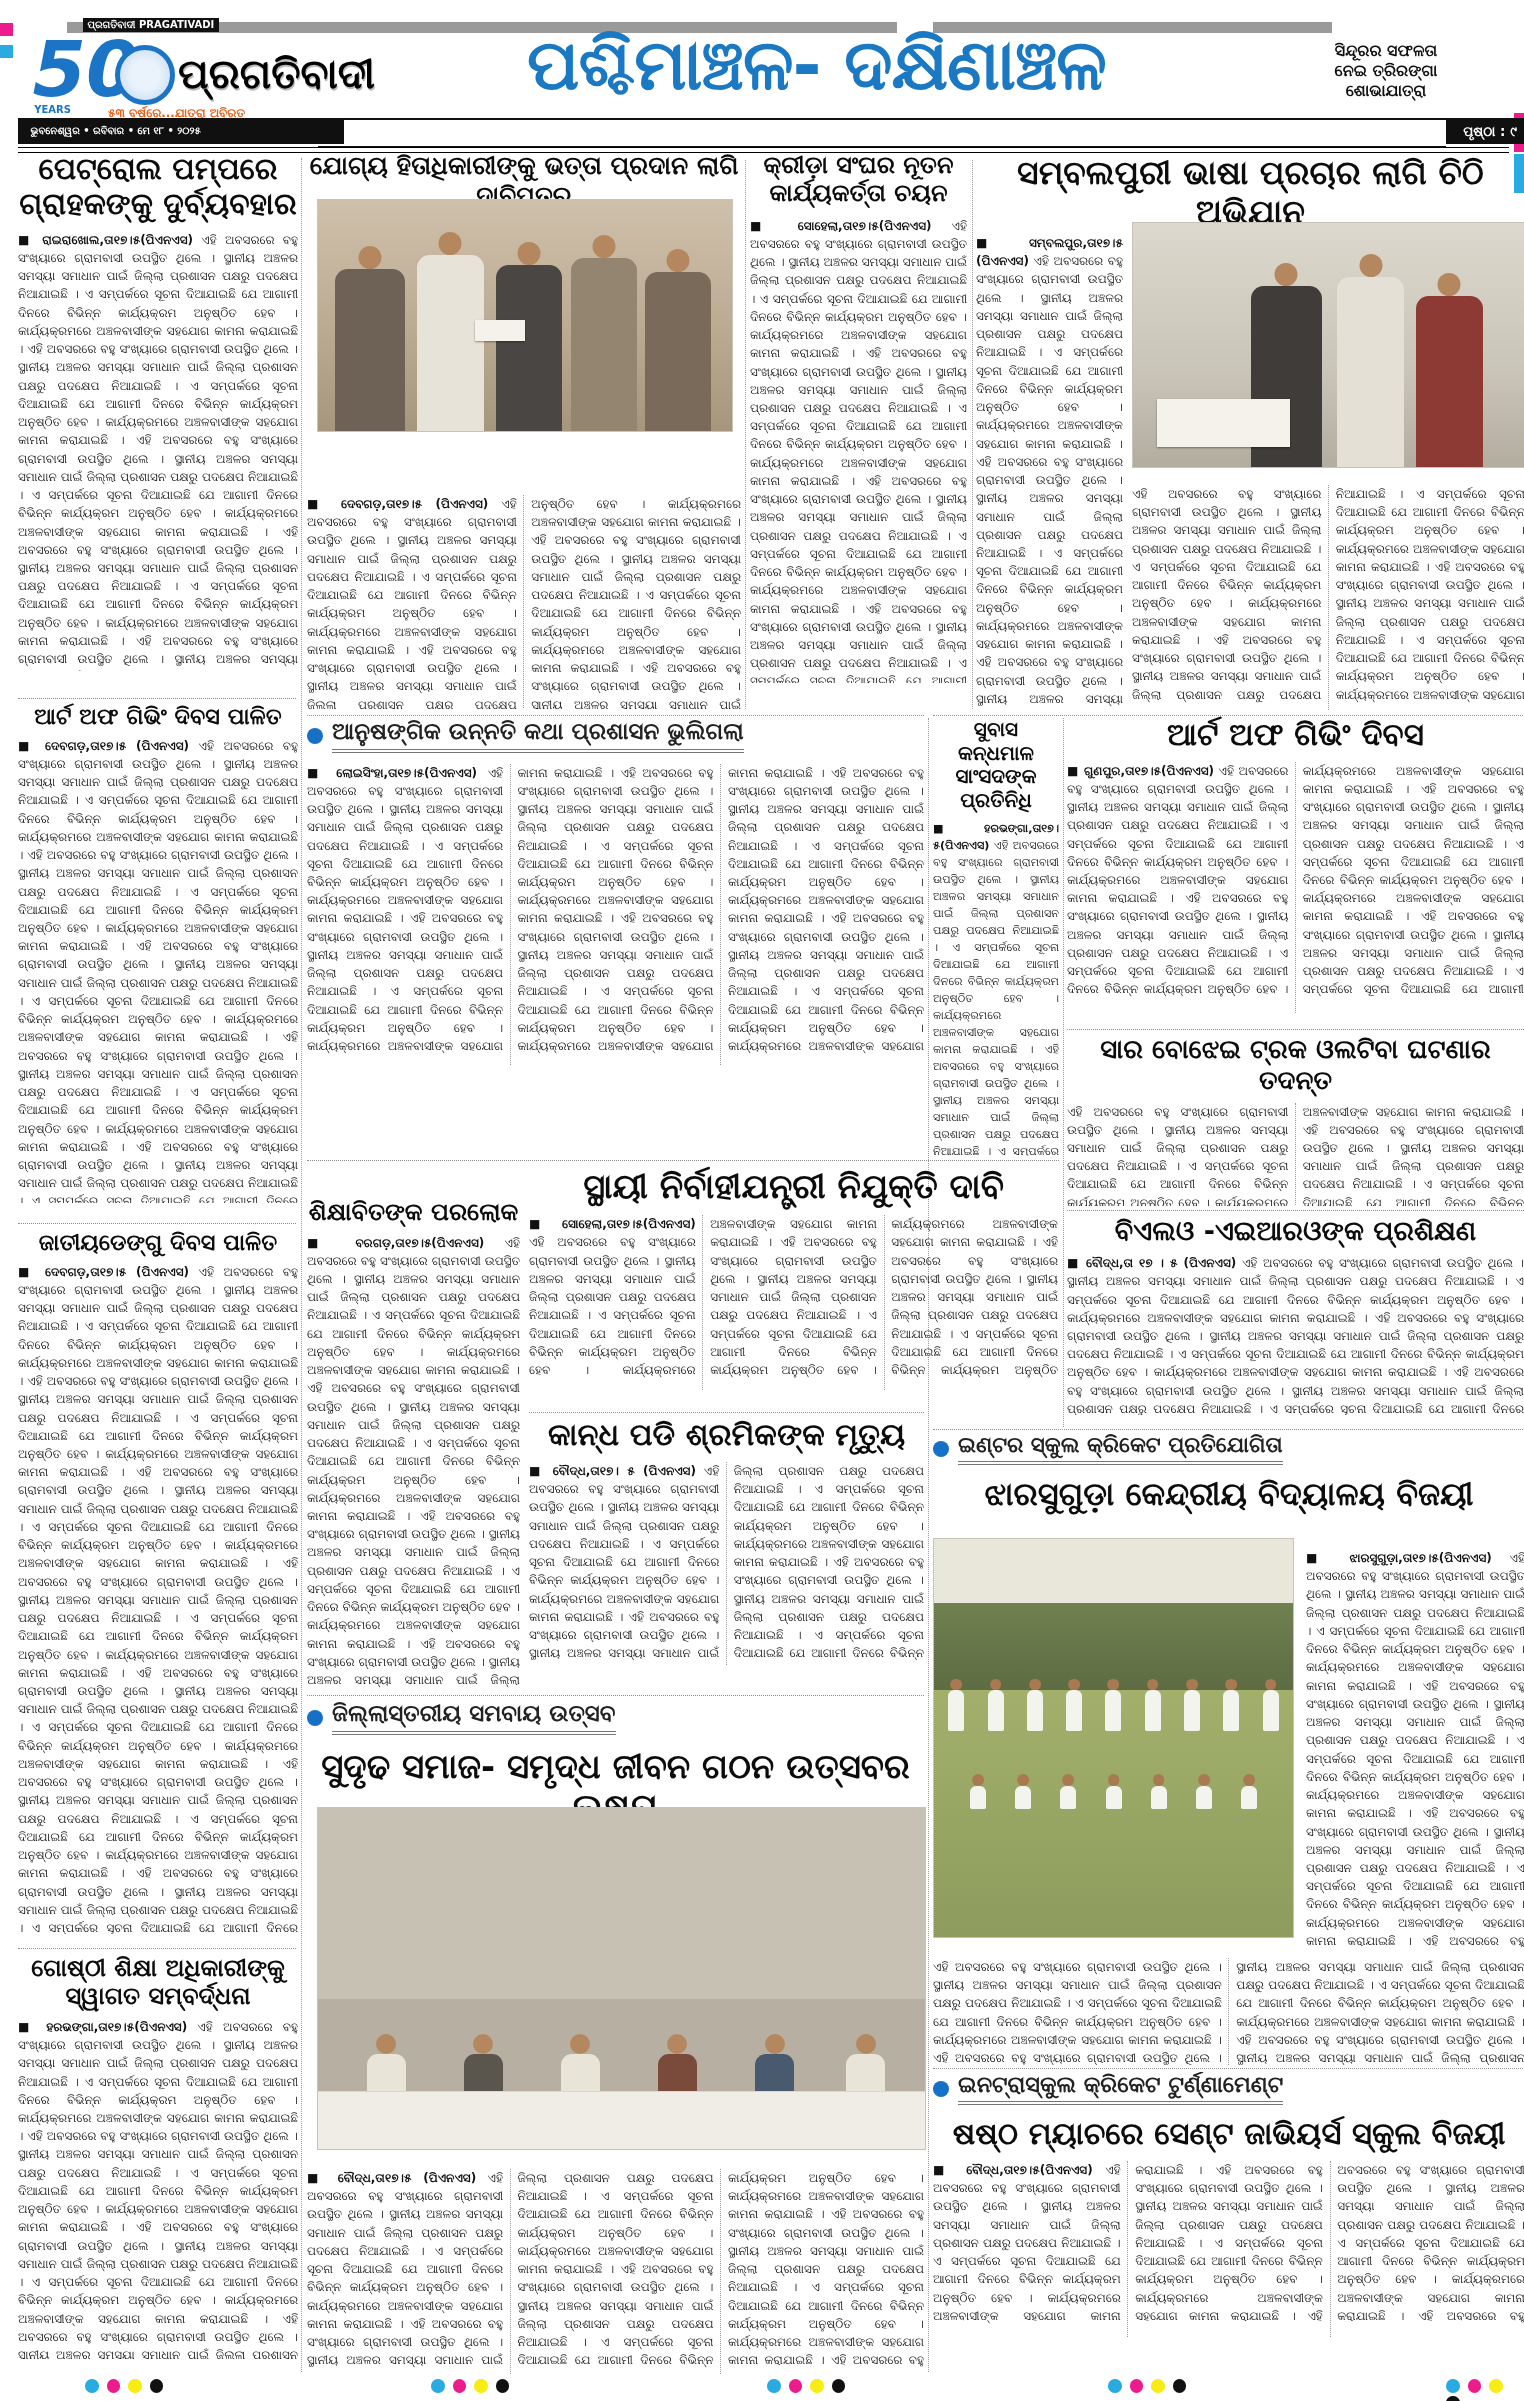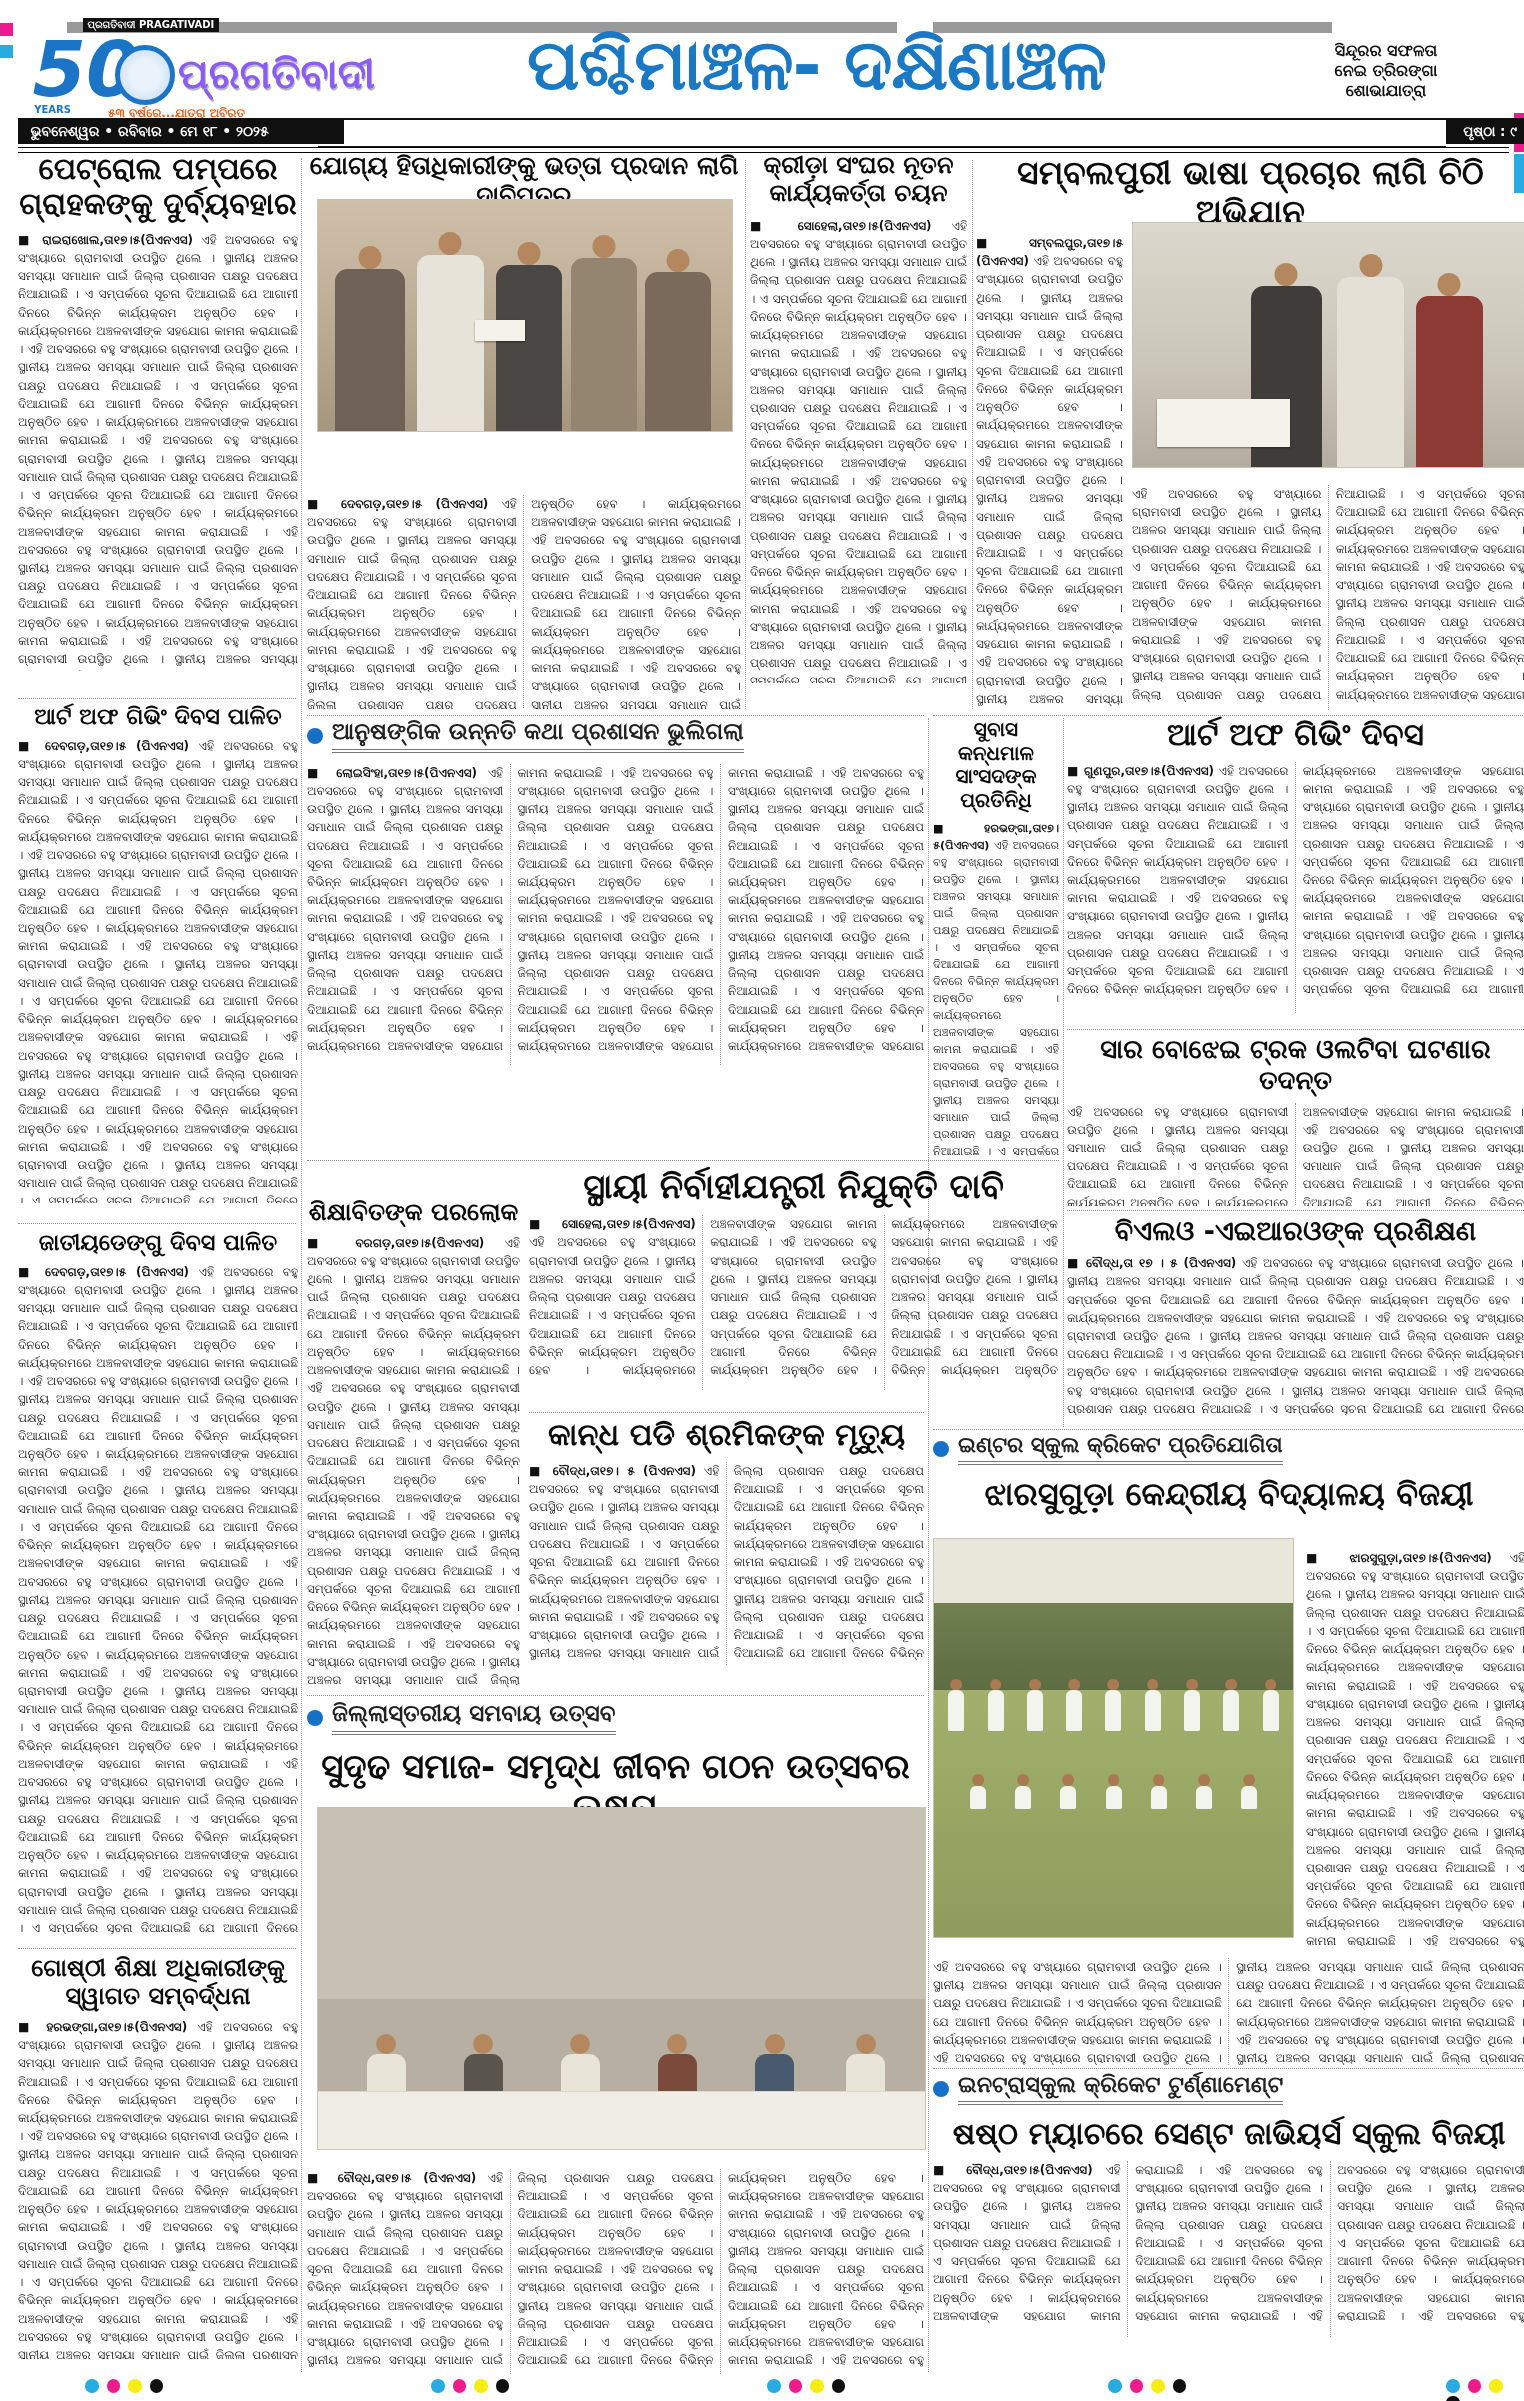--- a/index.html
+++ b/index.html
@@ -1,21 +1,21 @@
 <!DOCTYPE html>
 <html style="font-size:14.4px"><head>
 <meta charset="utf-8">
 <style>
   html,body{margin:0;padding:0;}
   body{width:1525px;height:2401px;position:relative;background:#ffffff;
        font-family:"DejaVu Sans",sans-serif;color:#1a1a1a;overflow:hidden;}
   .abs{position:absolute;}
   
   .graybar{position:absolute;height:11.7px;background:#9a9a9a;}
-  .brand{font-weight:bold;color:#8b5cf6;text-shadow:0.9px 1.8px 0 #bbb;}
+  .brand{font-weight:bold;color:#000000;text-shadow:0.9px 1.8px 0 #bbb;}
   .sectiontitle{font-weight:800;color:#1b79c4;text-align:center;letter-spacing:-0.9px;}
   .tagline{color:#e4611a;font-weight:bold;}
   .promo{font-weight:bold;color:#111;text-align:center;line-height:1.25;}
   .datebar{background:#101010;color:#fff;display:flex;align-items:center;padding:0 12.6px;font-weight:bold;}
   .dateband{border-top:2.7px solid #111;border-bottom:2.7px solid #111;background:#fff;}
   .dblrule{border-top:1.8px solid #000;border-bottom:1.8px solid #000;height:3.6px;}
   
   .art{position:absolute;overflow:hidden;}
   .hl{font-weight:bold;color:#0c0c0c;text-align:center;line-height:1.18;margin:0;}
   .hl.left{text-align:center;}
@@ -86,21 +86,21 @@
 
 <div class="abs sectiontitle" style="left:377px;top:23px;width:879px;font-size:70px;line-height:1.2;">ପଶ୍ଚିମାଞ୍ଚଳ- ଦକ୍ଷିଣାଞ୍ଚଳ</div>
 
 <div class="abs promo" style="left:1292px;top:41px;width:188px;font-size:16px;">
   <div>ସିନ୍ଦୂରର ସଫଳତା</div>
   <div>ନେଇ ତ୍ରିରଙ୍ଗା</div>
   <div>ଶୋଭାଯାତ୍ରା</div>
 </div>
 
 <div class="abs dateband" style="left:318px;top:118px;width:1128px;height:26px;"></div>
-<div class="abs datebar" style="left:18px;top:118px;width:301px;height:26px;font-size:14px;">ଭୁବନେଶ୍ୱର • ରବିବାର • ମେ ୧୮ • ୨୦୨୫</div>
+<div class="abs datebar" style="left:18px;top:118px;width:301px;height:26px;font-size:10px;">ଭୁବନେଶ୍ୱର • ରବିବାର • ମେ ୧୮ • ୨୦୨୫</div>
 <div class="abs datebar" style="left:1446px;top:118px;width:63px;height:26px;font-size:13.5px;justify-content:center;">ପୃଷ୍ଠା : ୯</div>
 <div class="abs dblrule" style="left:18px;top:147px;width:1491px;"></div>
 
 <div class="vsep" style="left:301px;top:158px;height:2214px;"></div>
 <div class="vsep" style="left:745px;top:160px;height:549px;"></div>
 <div class="vsep" style="left:972px;top:160px;height:549px;"></div>
 <div class="vsep" style="left:928px;top:718px;height:1654px;"></div>
 <div class="vsep" style="left:1063px;top:718px;height:709px;"></div>
 <div class="hsep" style="left:18px;top:698px;width:278px;"></div>
 <div class="hsep" style="left:18px;top:1223px;width:278px;"></div>

